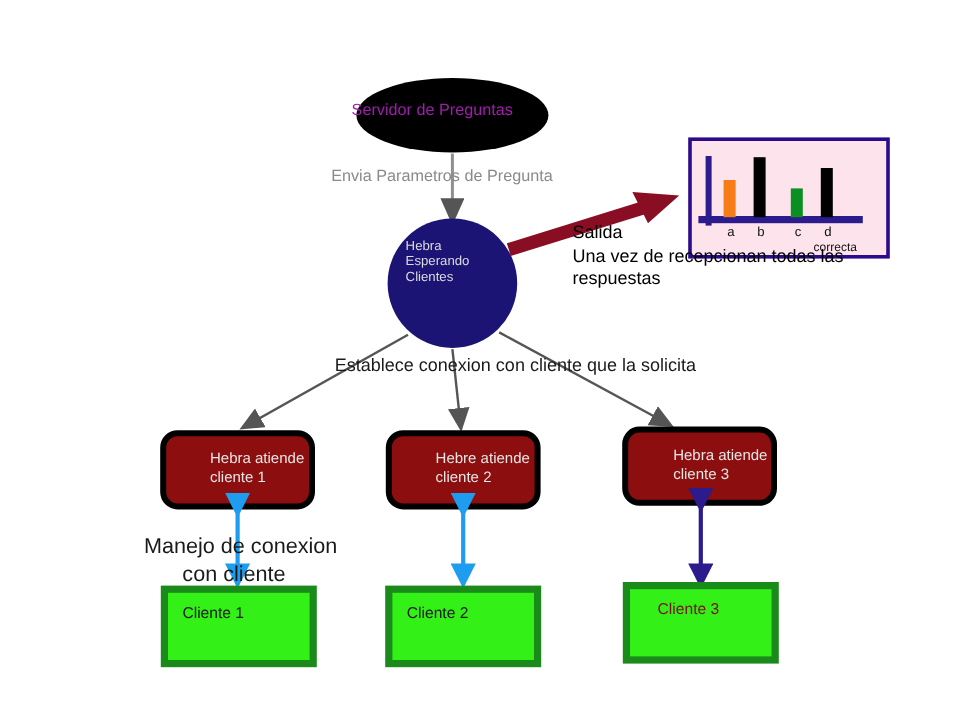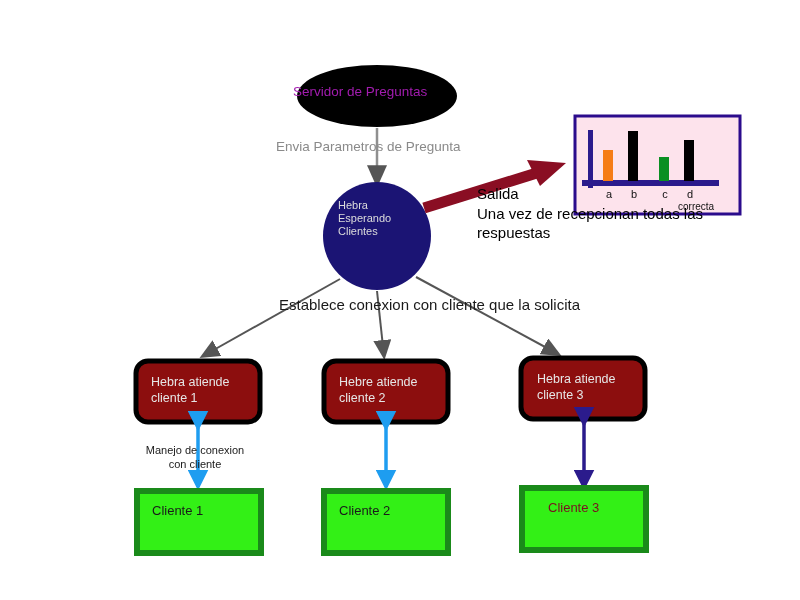--- a/index.html
+++ b/index.html
@@ -68,27 +68,28 @@
     width: 400px;
     text-align: right;
     color: #1a1a1a;
     font-size: 15px;
   }
   #edge-label-manejo {
     left: 120px; top: 444px;
     width: 150px;
     text-align: center;
     color: #1a1a1a;
-    font-size: 11px;
+    font-size: 18px;
     line-height: 1.25;
   }
   .worker-label {
     color: #e6e6e6;
     font-size: 12.5px;
     line-height: 1.3;
+    margin-left: 24px;
   }
   #worker-1-label { left: 151px; top: 374px; width: 110px; }
   #worker-2-label { left: 339px; top: 374px; width: 110px; }
   #worker-3-label { left: 537px; top: 371px; width: 110px; }
 
   .client-label {
     font-size: 13px;
   }
   #client-1-label { left: 152px; top: 503px; width: 110px; color: #1a1a1a; }
   #client-2-label { left: 339px; top: 503px; width: 110px; color: #1a1a1a; }

